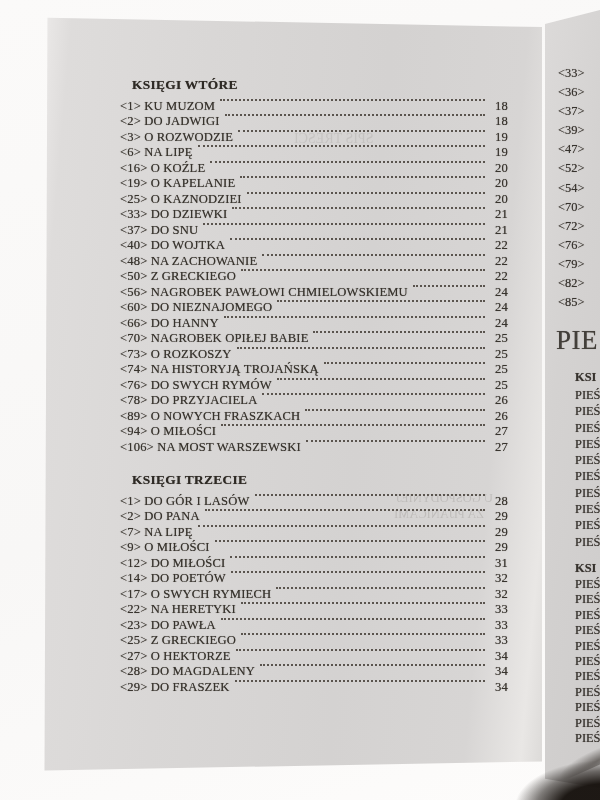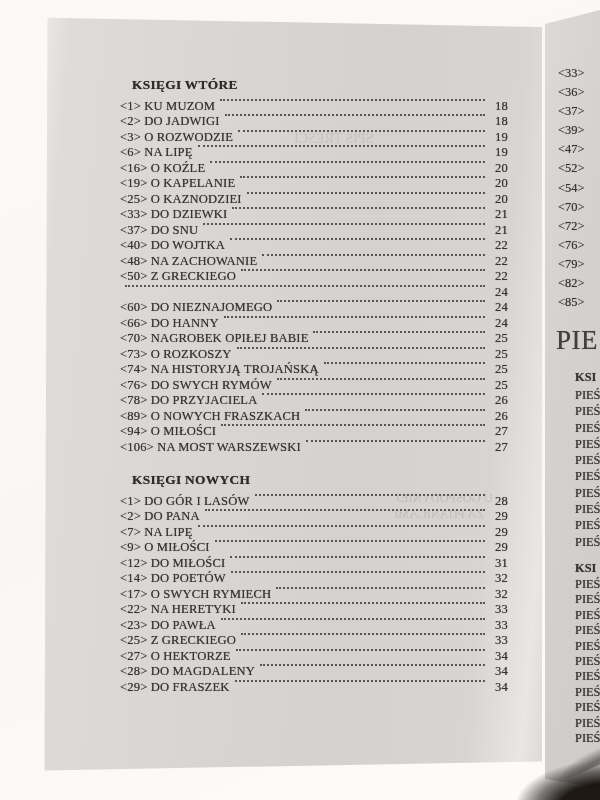--- a/index.html
+++ b/index.html
@@ -162,20 +162,21 @@
             </div>
 
             <div class="toc-row">
               <span class="toc-label">&lt;50&gt; Z GRECKIEGO</span>
               <span class="toc-leader"></span>
               <span class="toc-page">22</span>
             </div>
 
 
             <div class="toc-row">
+              <span class="toc-label">&lt;56&gt; NAGROBEK PAWŁOWI CHMIELOWSKIEMU</span>
               <span class="toc-leader"></span>
               <span class="toc-page">24</span>
             </div>
 
             <div class="toc-row">
               <span class="toc-label">&lt;60&gt; DO NIEZNAJOMEGO</span>
               <span class="toc-leader"></span>
               <span class="toc-page">24</span>
             </div>
 
@@ -229,21 +230,21 @@
 
             <div class="toc-row">
               <span class="toc-label">&lt;106&gt; NA MOST WARSZEWSKI</span>
               <span class="toc-leader"></span>
               <span class="toc-page">27</span>
             </div>
           </div>
       </div>
 
       <div class="toc-section toc-section-2">
-        <div class="toc-heading">KSIĘGI NOWYCH</div>
+        <div class="toc-heading">KSIĘGI TRZECIE</div>
         <div>
 
             <div class="toc-row">
               <span class="toc-label">&lt;1&gt; DO GÓR I LASÓW</span>
               <span class="toc-leader"></span>
               <span class="toc-page">28</span>
             </div>
 
             <div class="toc-row">
               <span class="toc-label">&lt;2&gt; DO PANA</span>

